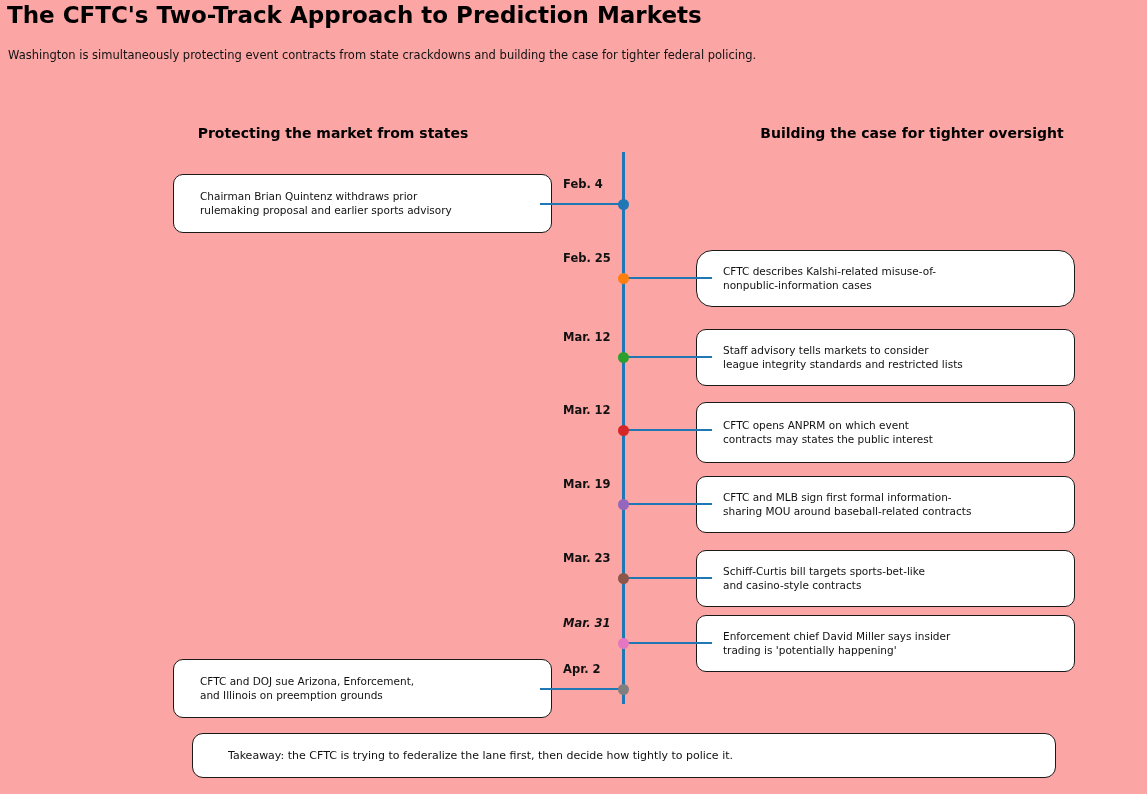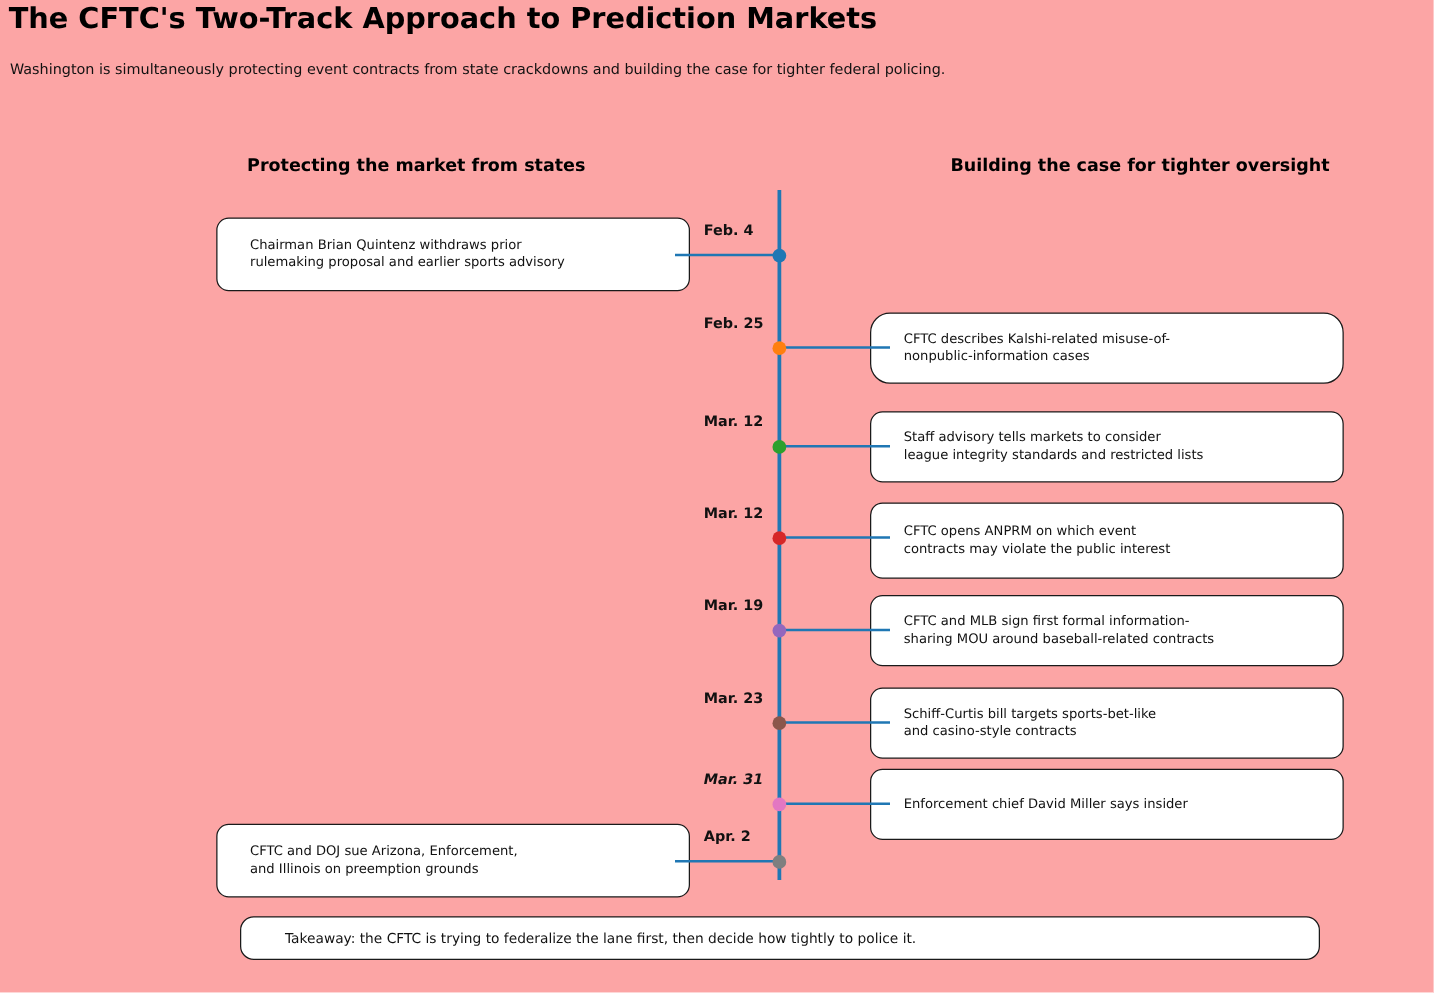--- a/index.html
+++ b/index.html
@@ -91,21 +91,21 @@
     font-size: 10.5px;
     line-height: 13.5px;
     color: #111;
   }
   .takeaway {
     position: absolute;
     left: 192px;
     top: 733px;
     box-sizing: border-box;
     width: 864px;
-    height: 35px;
+    height: 45px;
     background: #ffffff;
     border: 1.3px solid #1a1a1a;
     border-radius: 11px;
     display: flex;
     align-items: center;
     padding-left: 35px;
   }
   .takeaway span {
     font-size: 11px;
     color: #111;
@@ -137,41 +137,42 @@
       <div class="dot" style="left: 617.5px; top: 272.5px; background: rgb(255, 127, 14);"></div>
       <div class="card" style="left: 696px; top: 329px; height: 57px;">
         <span>Staff advisory tells markets to consider</span>
         <span>league integrity standards and restricted lists</span>
       </div>
       <div class="connector" style="left: 623px; width: 89px; top: 356px; background: rgb(31, 119, 180);"></div>
       <div class="date-label" style="left: 563px; top: 329px;">Mar. 12</div>
       <div class="dot" style="left: 617.5px; top: 351.5px; background: rgb(44, 160, 44);"></div>
       <div class="card" style="left: 696px; top: 402px; height: 61px;">
         <span>CFTC opens ANPRM on which event</span>
-        <span>contracts may violate the public interest</span>
+        <span>contracts may states the public interest</span>
       </div>
       <div class="connector" style="left: 623px; width: 89px; top: 429px; background: rgb(31, 119, 180);"></div>
       <div class="date-label" style="left: 563px; top: 402px;">Mar. 12</div>
       <div class="dot" style="left: 617.5px; top: 424.5px; background: rgb(214, 39, 40);"></div>
       <div class="card" style="left: 696px; top: 476px; height: 57px;">
         <span>CFTC and MLB sign first formal information-</span>
         <span>sharing MOU around baseball-related contracts</span>
       </div>
       <div class="connector" style="left: 623px; width: 89px; top: 503px; background: rgb(31, 119, 180);"></div>
       <div class="date-label" style="left: 563px; top: 476px;">Mar. 19</div>
       <div class="dot" style="left: 617.5px; top: 498.5px; background: rgb(148, 103, 189);"></div>
       <div class="card" style="left: 696px; top: 550px; height: 57px;">
         <span>Schiff-Curtis bill targets sports-bet-like</span>
         <span>and casino-style contracts</span>
       </div>
       <div class="connector" style="left: 623px; width: 89px; top: 577px; background: rgb(31, 119, 180);"></div>
       <div class="date-label" style="left: 563px; top: 550px;">Mar. 23</div>
       <div class="dot" style="left: 617.5px; top: 572.5px; background: rgb(140, 86, 75);"></div>
       <div class="card" style="left: 696px; top: 615px; height: 57px;">
         <span>Enforcement chief David Miller says insider</span>
+        <span>trading is 'potentially happening'</span>
       </div>
       <div class="connector" style="left: 623px; width: 89px; top: 642px; background: rgb(31, 119, 180);"></div>
       <div class="date-label" style="left: 563px; top: 615px; font-style: italic;">Mar. 31</div>
       <div class="dot" style="left: 617.5px; top: 637.5px; background: rgb(227, 119, 194);"></div>
       <div class="card" style="left: 173px; top: 659px; height: 59px;">
         <span>CFTC and DOJ sue Arizona, Enforcement,</span>
         <span>and Illinois on preemption grounds</span>
       </div>
       <div class="connector" style="left: 540px; width: 83px; top: 688px; background: rgb(31, 119, 180);"></div>
       <div class="date-label" style="left: 563px; top: 661px;">Apr. 2</div>

